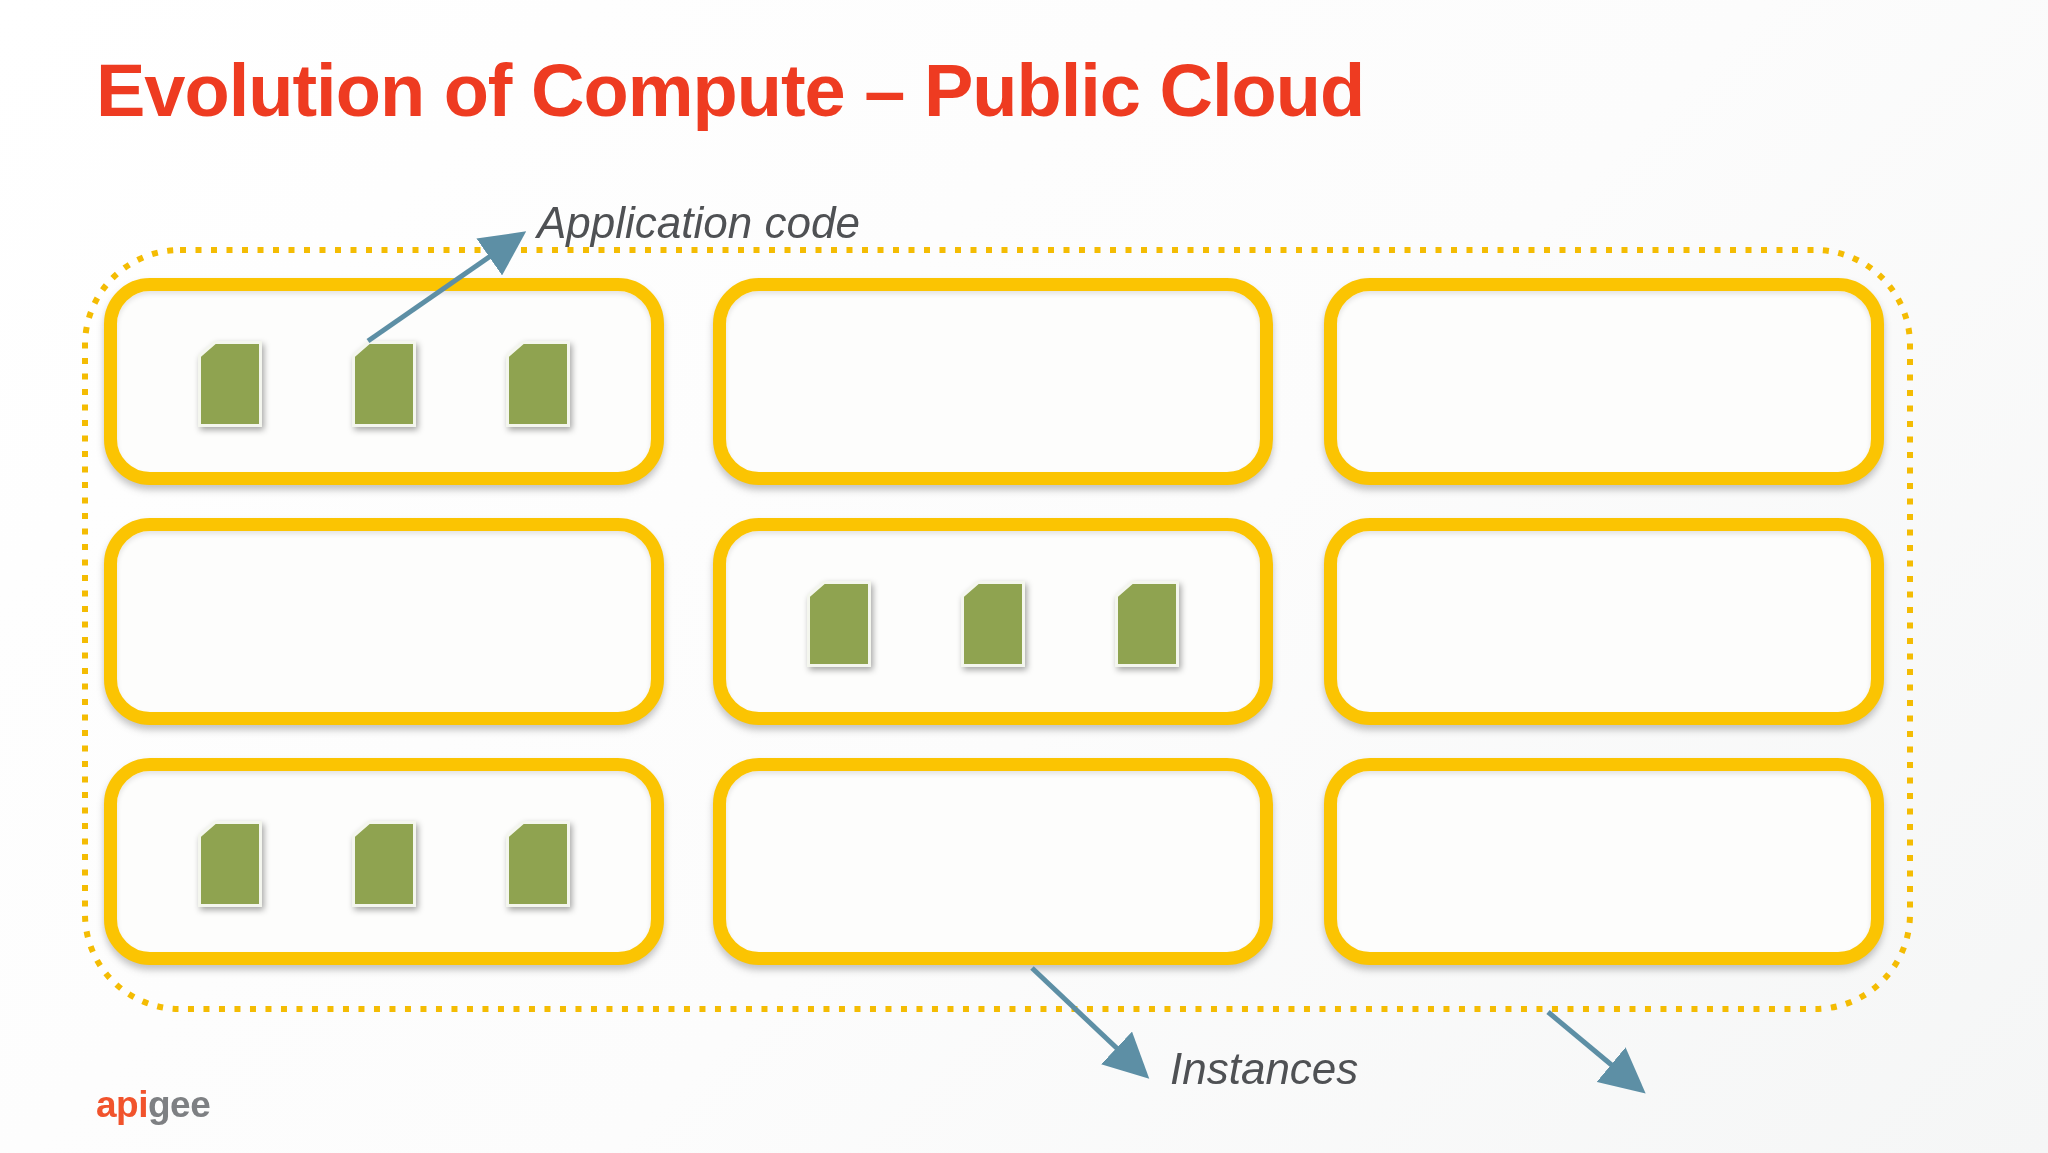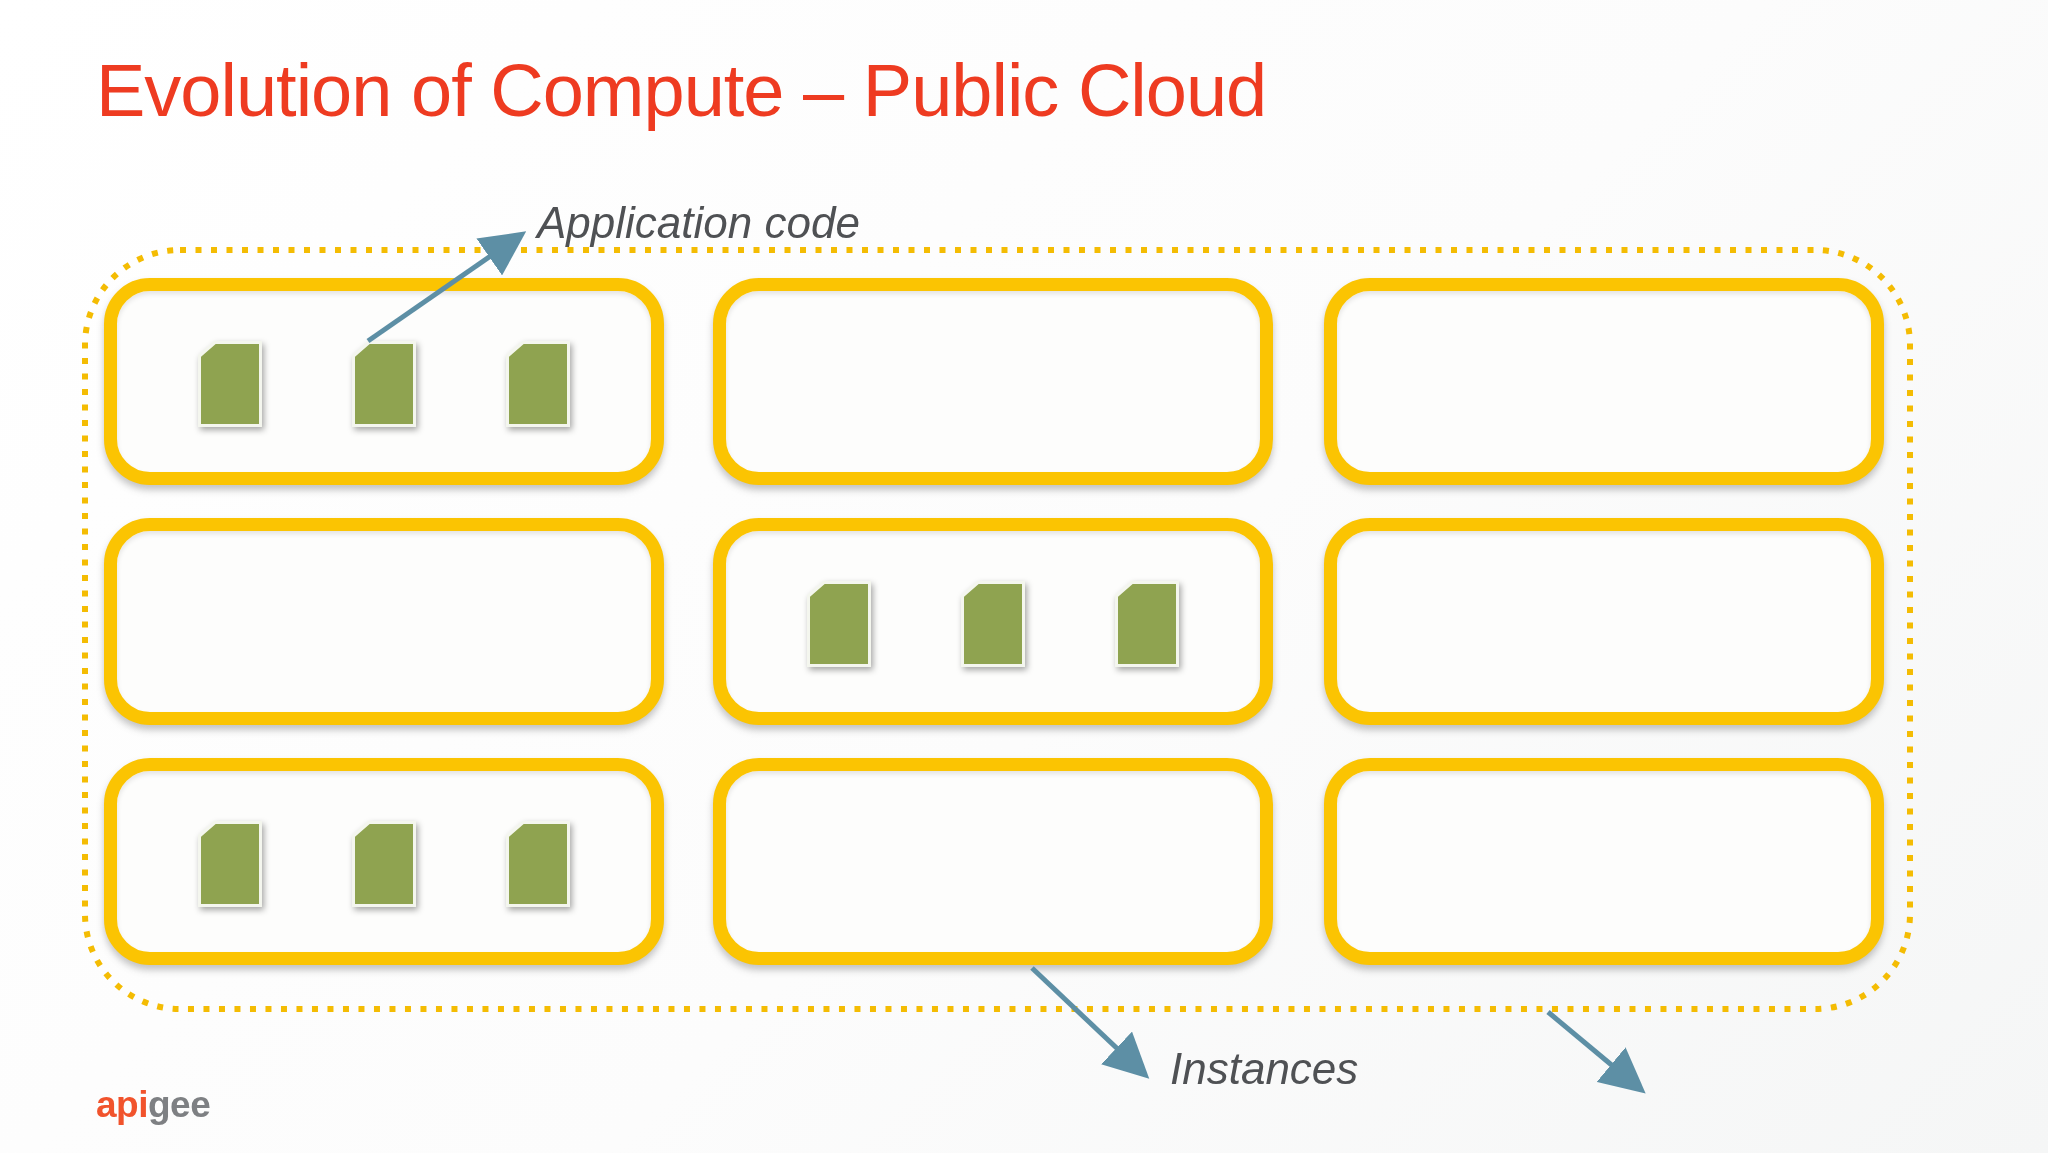--- a/index.html
+++ b/index.html
@@ -1,19 +1,19 @@
 <!DOCTYPE html>
 <html style="--title-red: #ee3b21; --yellow: #fbc402; --dotted: #f4bc03; --arrow: #5d8fa5; --label: #4f5154; --logo-orange: #f1532c; --logo-gray: #7e8083;"><head>
 <meta charset="utf-8">
 <style>
   html,body{margin:0;padding:0;}
   body{width:2048px;height:1153px;font-family:"Liberation Sans",sans-serif;}
   .slide{position:relative;width:2048px;height:1153px;overflow:hidden;
          background:linear-gradient(135deg,#ffffff 0%,#fcfcfc 55%,#f5f6f6 100%);}
-  .title{position:absolute;left:96px;top:48px;font-size:74px;font-weight:400;
+  .title{position:absolute;left:96px;top:48px;font-size:74px;font-weight:700;
          letter-spacing:-1px;color:var(--title-red);white-space:nowrap;}
   .dotted-wrap{position:absolute;left:82px;top:247px;width:1831px;height:765px;}
   .dotted-wrap svg{display:block;width:100%;height:100%;}
   .dotted-rect{fill:none;stroke:var(--dotted);stroke-width:6;}
   .instance-box{position:absolute;width:560px;height:207px;box-sizing:border-box;
          border:13px solid var(--yellow);border-radius:46px;background:#fdfdfc;
          box-shadow:0 5px 7px rgba(90,90,90,0.35), inset 0 3px 5px rgba(0,0,0,0.10);}
   .docs{display:flex;width:100%;height:100%;align-items:center;justify-content:center;
          gap:90px;padding-top:4px;box-sizing:border-box;}
   .doc{filter:drop-shadow(2px 3px 3px rgba(0,0,0,0.35));}

